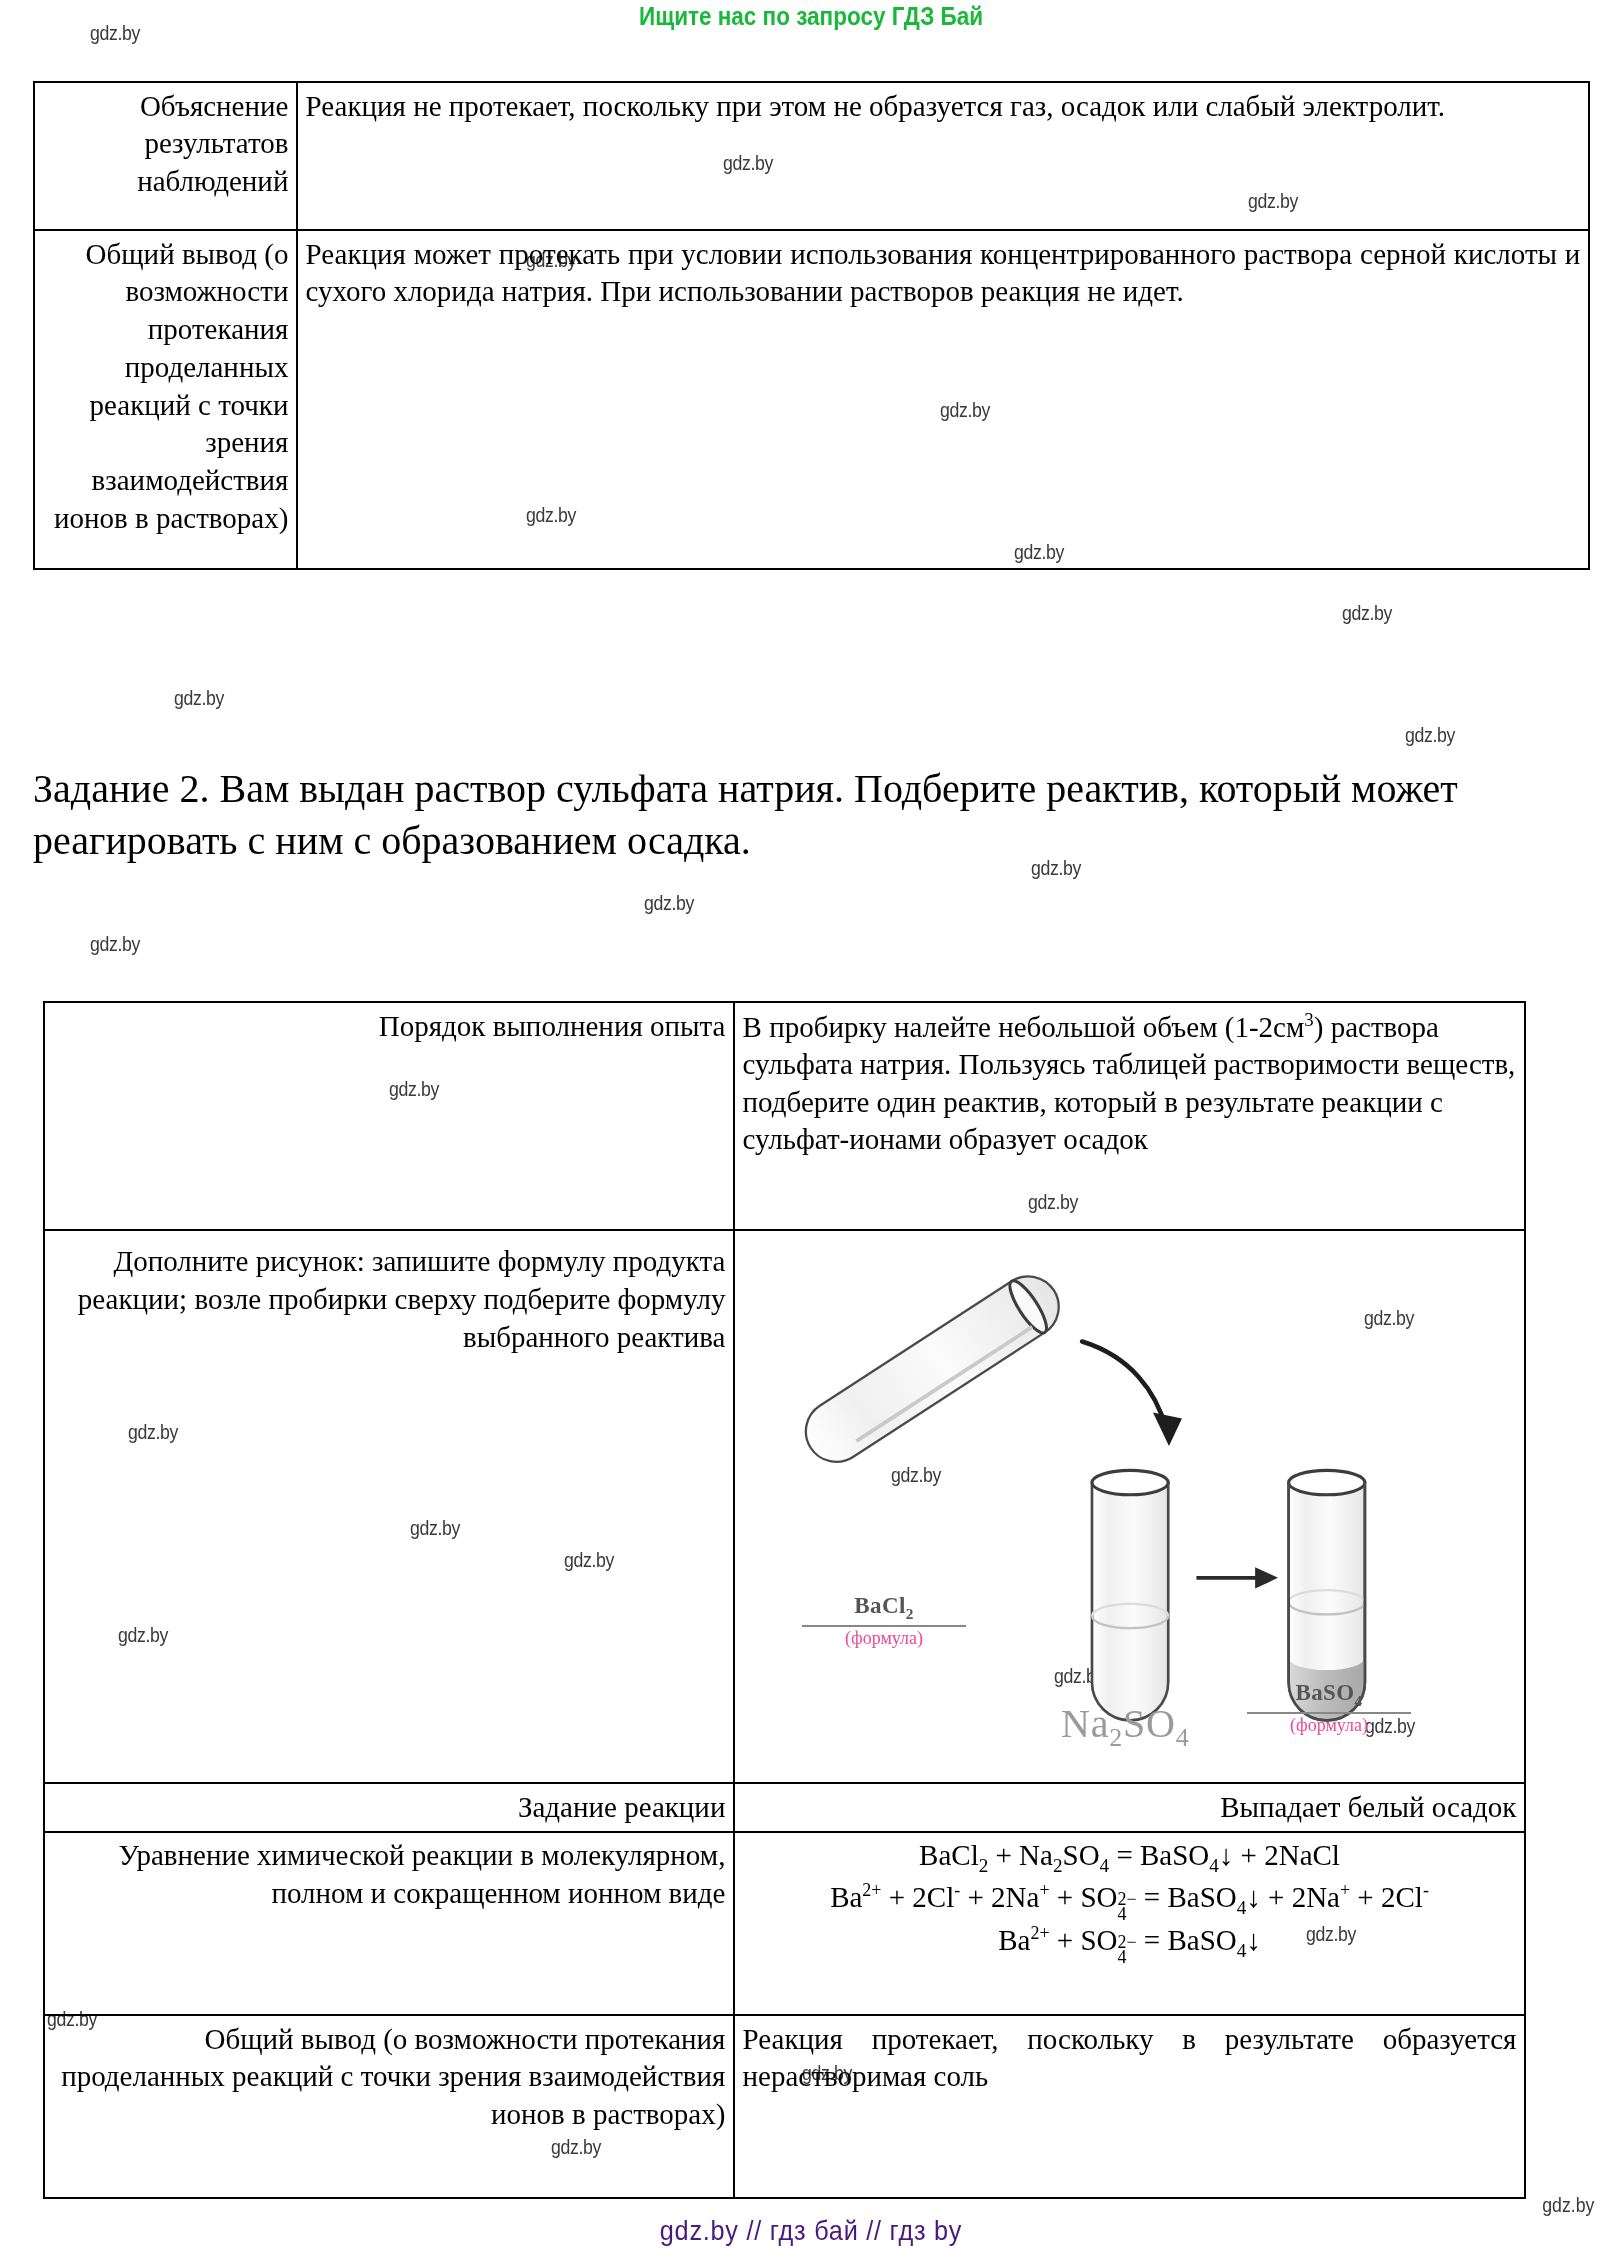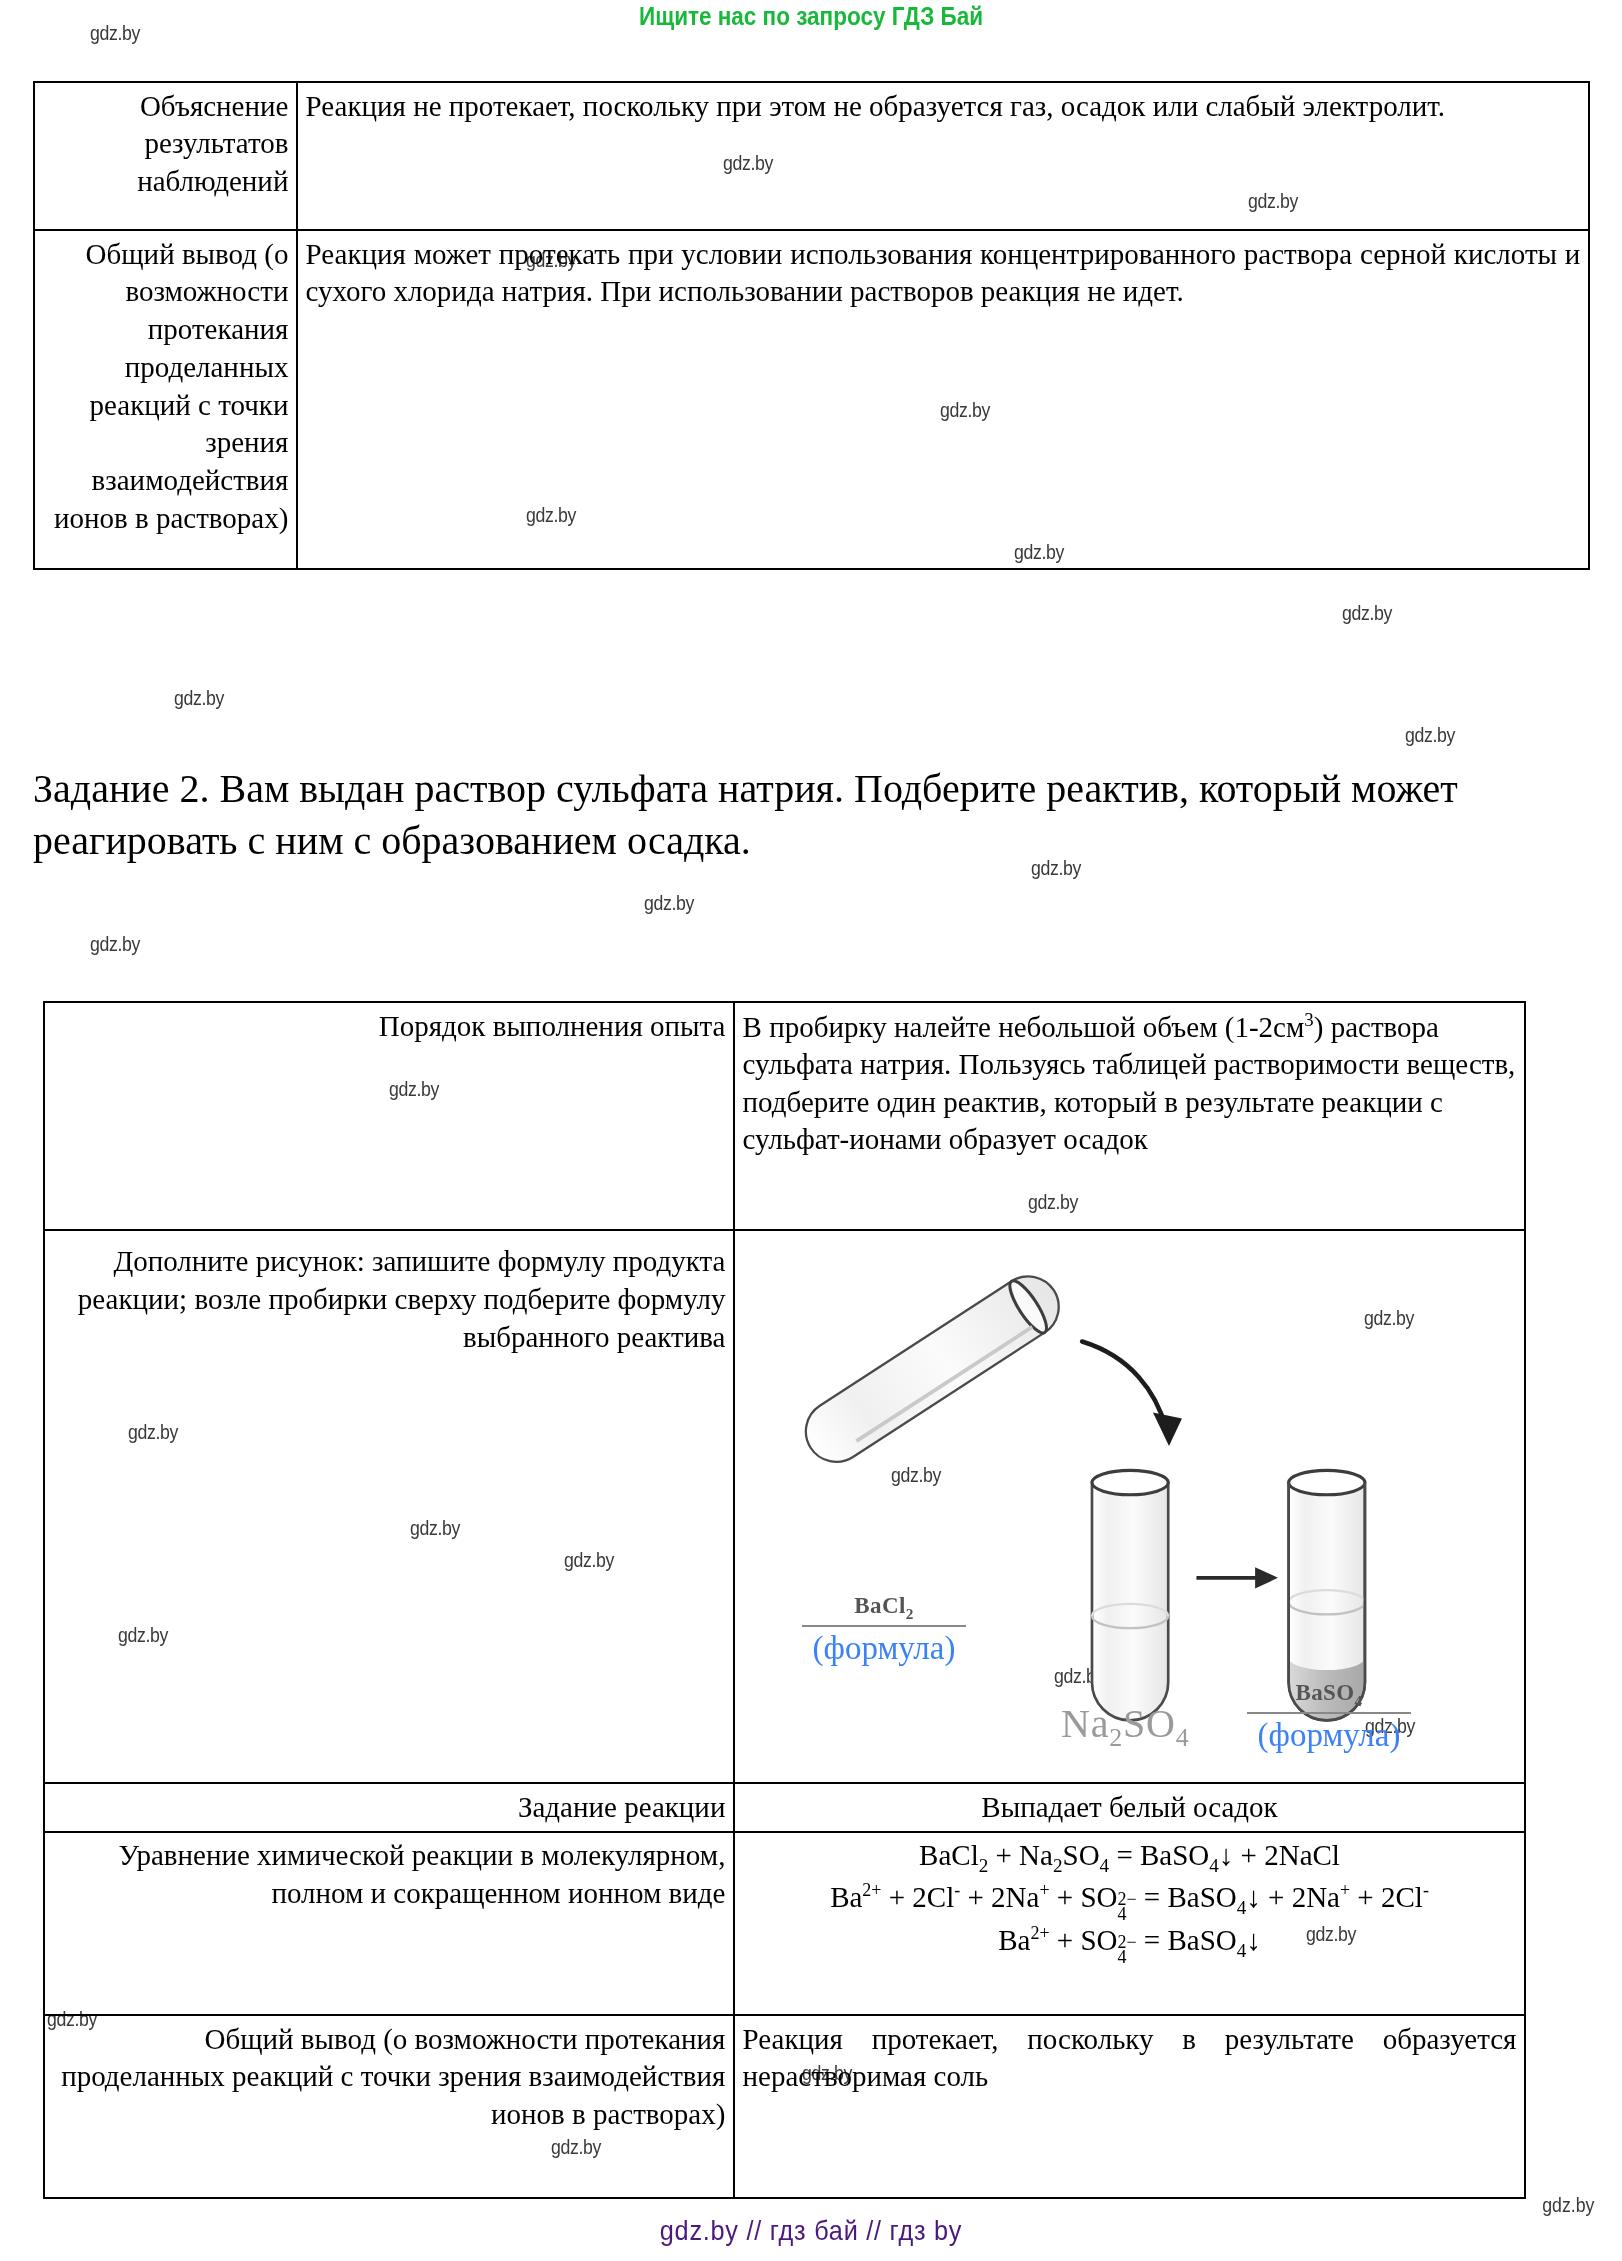--- a/index.html
+++ b/index.html
@@ -62,21 +62,21 @@
   table.doc td{
     border:2.3px solid #000;
     vertical-align:top;
     font-size:29px;
     line-height:1.30;
     padding:4.6px 7.6px 4.6px 7.6px;
     position:relative;
   }
   td.hdr{ text-align:right; }
   td.just{ text-align:justify; text-align-last:left; }
-  td.ctr{ text-align:center; }
+  td.ctr{ text-align:right; }
 
   
   #t1{ left:33px; top:81px; width:1557px; }
 
   
   .task{
     position:absolute;
     left:33px; top:763px; width:1541px;
     font-size:40px;
     font-weight:normal;
@@ -105,22 +105,22 @@
     font-weight:bold;
     font-size:23px;
     color:#555;
     letter-spacing:0.4px;
     padding-bottom:1.5px;
     border-bottom:2.3px solid #888;
   }
   .formula-label .f sub{ font-size:15.3px; }
   .formula-label .cap{
     display:block;
-    font-size:33px;
-    color:#3b82f6;
+    font-size:18px;
+    color:#ec4899;
     font-style:normal;
   }
   .naso4{
     position:absolute;
     color:#9a9a9a;
     font-size:40px;
     letter-spacing:0.8px;
   }
   .naso4 sub{ font-size:26px; }
 

